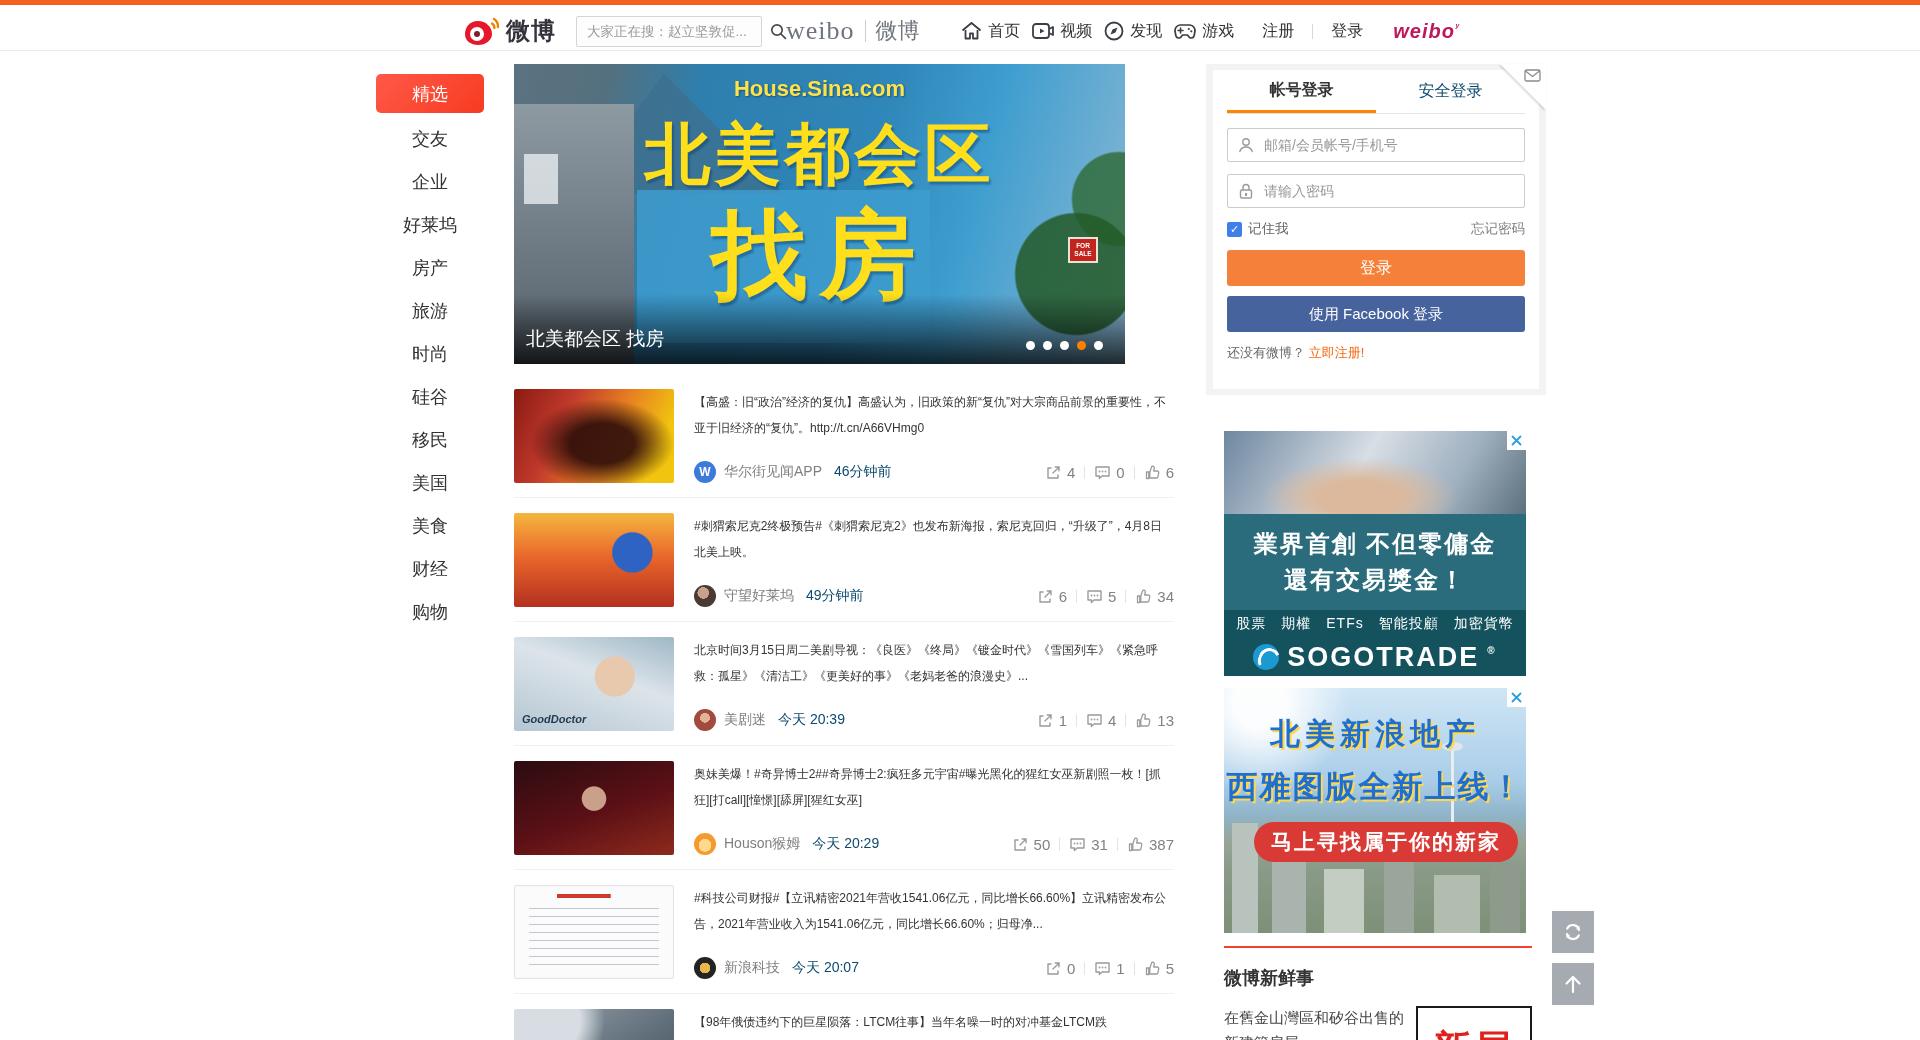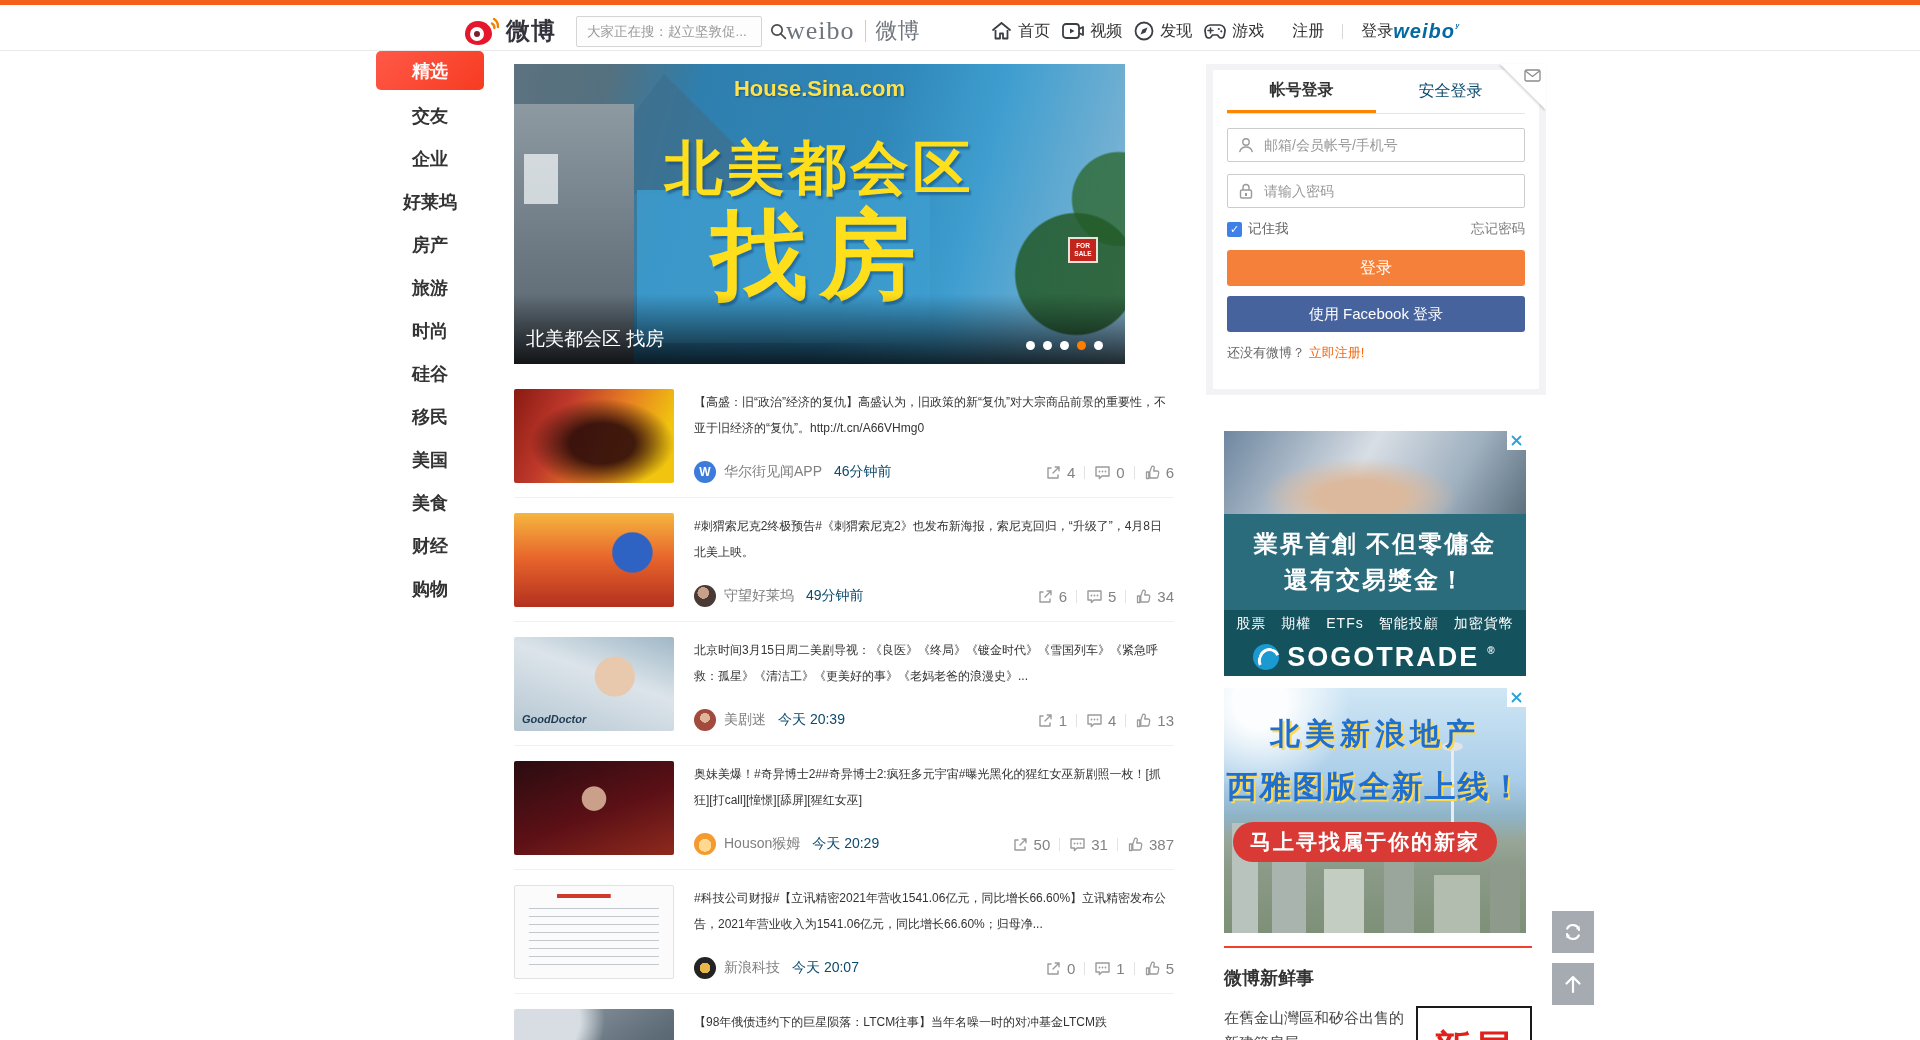--- a/index.html
+++ b/index.html
@@ -19,41 +19,41 @@
   .searchbox .mag { flex:0 0 auto; margin-right:8px; cursor:pointer; display:flex; }
   .brand { margin-left:24px; display:flex; align-items:center; color:#6e757c; }
   .brand-en { font-family:"Liberation Serif","DejaVu Serif",serif; font-size:26px; letter-spacing:1px; }
   .brand-div { width:1px; height:22px; background:#c9ccd0; margin:0 10px; }
   .brand-cn { font-size:22px; color:#6e757c; }
   .hnav { margin-left:auto; display:flex; align-items:center; gap:12px; }
   .hnav-item { display:flex; align-items:center; gap:6px; font-size:16px; color:#333; cursor:pointer; }
   .hlink { font-size:16px; color:#333; cursor:pointer; margin-left:28px; }
   .hdiv { width:1px; height:15px; background:#d8d8d8; margin-left:18px; }
   .hlink2 { font-size:16px; color:#333; cursor:pointer; margin-left:18px; }
-  .corner-brand { font-style:italic; font-weight:bold; font-size:20px; color:#0369a1; letter-spacing:1px; }
+  .corner-brand { margin-left:30px; font-style:italic; font-weight:bold; font-size:20px; color:#be185d; letter-spacing:1px; }
   .corner-brand sup { font-size:10px; }
 
   
-  .sidebar { position:absolute; left:376px; top:51px; width:108px;font-weight:bold; }
+  .sidebar { position:absolute; left:376px; top:74px; width:108px; }
   .side-item { height:43px; display:flex; align-items:center; justify-content:center; font-size:18px; color:#333; cursor:pointer; }
   .side-item.active { color:#fff; background:linear-gradient(135deg,#ff5948,#f73b21); border-radius:5px; height:39px; margin-bottom:4px; }
 
   
   .main { position:absolute; left:514px; top:64px; width:660px; }
   .carousel { position:relative; width:611px; height:300px; overflow:hidden; cursor:pointer;
     background:
       radial-gradient(circle at 92% 70%, rgba(35,90,40,.85) 0 60px, transparent 62px),
       radial-gradient(circle at 99% 45%, rgba(45,105,50,.8) 0 46px, transparent 48px),
       linear-gradient(105deg,#5c7280 0%,#54707e 14%,#2e7fae 28%,#2f86b8 55%,#3f9ecf 72%,#8db9d4 100%); }
   .house-a { position:absolute; left:0; top:40px; width:120px; height:260px; background:linear-gradient(180deg,#8e9aa2,#6d7a84 55%,#55616b); }
   .house-b { position:absolute; left:60px; top:10px; width:0; height:0; border-left:90px solid transparent; border-right:120px solid transparent; border-bottom:120px solid #3d6f8e; opacity:.75; }
   .house-c { position:absolute; left:10px; top:90px; width:34px; height:50px; background:#e7ecef; opacity:.8; }
   .cr-watermark { position:absolute; top:12px; width:100%; text-align:center; color:#ffe24a; font-size:22px; font-weight:bold; text-shadow:1px 1px 2px rgba(0,40,70,.5); }
   .cr-band { position:absolute; left:123px; top:126px; width:293px; height:153px; background:rgba(62,158,208,.8); }
-  .cr-h1 { position:absolute; top:46px; width:100%; text-align:center; color:#ffdf1b; font-size:58px; font-weight:bold; letter-spacing:4px; text-shadow:2px 3px 2px rgba(10,60,110,.45);margin-top:20px; }
+  .cr-h1 { position:absolute; top:46px; width:100%; text-align:center; color:#ffdf1b; font-size:66px; font-weight:bold; letter-spacing:4px; text-shadow:2px 3px 2px rgba(10,60,110,.45); }
   .cr-h2 { position:absolute; top:128px; width:100%; text-align:center; color:#ffdf1b; font-size:96px; font-weight:bold; letter-spacing:12px; text-shadow:2px 3px 2px rgba(10,60,110,.45); }
   .sale-sign { position:absolute; left:554px; top:173px; width:30px; height:26px; background:#c3251d; border:2px solid #e8e4da; color:#fff; font-size:6.5px; font-weight:bold; display:flex; align-items:center; justify-content:center; text-align:center; line-height:1.2; }
   .cr-shade { position:absolute; left:0; bottom:0; width:100%; height:70px; background:linear-gradient(180deg,transparent,rgba(0,0,0,.78)); }
   .cr-caption { position:absolute; left:12px; bottom:12px; color:#fff; font-size:19px; }
   .dots { position:absolute; right:22px; bottom:14px; display:flex; gap:8px; }
   .dot { width:9px; height:9px; border-radius:50%; background:#fff; cursor:pointer; }
   .dot.active { background:#ff7e00; }
 
   
   .feed { width:660px; }
@@ -126,21 +126,21 @@
       linear-gradient(#b7c3bc,#b7c3bc) 8px 0/26px 110px no-repeat,
       linear-gradient(#a8b4ad,#a8b4ad) 48px 30px/34px 80px no-repeat,
       linear-gradient(#c4cdc2,#c4cdc2) 100px 46px/40px 64px no-repeat,
       linear-gradient(#9aa69b,#9aa69b) 160px 36px/30px 74px no-repeat,
       linear-gradient(#b2bdb0,#b2bdb0) 210px 52px/46px 58px no-repeat,
       linear-gradient(#8d9a8c,#8d9a8c) 266px 40px/30px 70px no-repeat; }
   .needle { position:absolute; right:72px; top:54px; width:3px; height:96px; background:#e9edf0; }
   .needle::before { content:""; position:absolute; left:-9px; top:0; width:21px; height:9px; border-radius:50%; background:#dfe5e9; }
   .ad2-t1 { position:absolute; top:26px; width:100%; text-align:center; color:#1f6fd0; font-size:30px; font-weight:bold; letter-spacing:5px; text-shadow:2px 2px 0 #ffd84d; }
   .ad2-t2 { position:absolute; top:78px; width:100%; text-align:center; color:#1f6fd0; font-size:31px; font-weight:bold; letter-spacing:2px; text-shadow:2px 2px 0 #ffd84d; }
-  .ad2-pill { position:absolute; top:134px; left:9px; width:264px; height:40px; background:#d93a36; border-radius:22px; display:flex; align-items:center; justify-content:center; color:#fff; font-size:21px; font-weight:bold; letter-spacing:2px; }
+  .ad2-pill { position:absolute; top:134px; left:30px; width:264px; height:40px; background:#d93a36; border-radius:22px; display:flex; align-items:center; justify-content:center; color:#fff; font-size:21px; font-weight:bold; letter-spacing:2px; }
 
   .fresh { position:relative; margin-left:18px; margin-top:13px; width:308px; border-top:2px solid #f3402a; padding-top:18px; }
   .fresh-title { font-size:18px; font-weight:bold; color:#333; margin-bottom:16px; }
   .fresh-item { display:flex; gap:12px; cursor:pointer; }
   .fresh-text { flex:1; font-size:15px; color:#444; line-height:1.65; }
   .fresh-thumb { flex:0 0 116px; height:86px; background:#fff; border:2px solid #1a1a1a; display:flex; align-items:center; justify-content:center; color:#e0201a; font-size:38px; font-weight:bold; letter-spacing:3px; }
 
   
   .floaters { position:absolute; left:1552px; top:911px; display:flex; flex-direction:column; gap:10px; }
   .fbtn { width:42px; height:42px; background:#a6abb2; display:flex; align-items:center; justify-content:center; cursor:pointer; }

